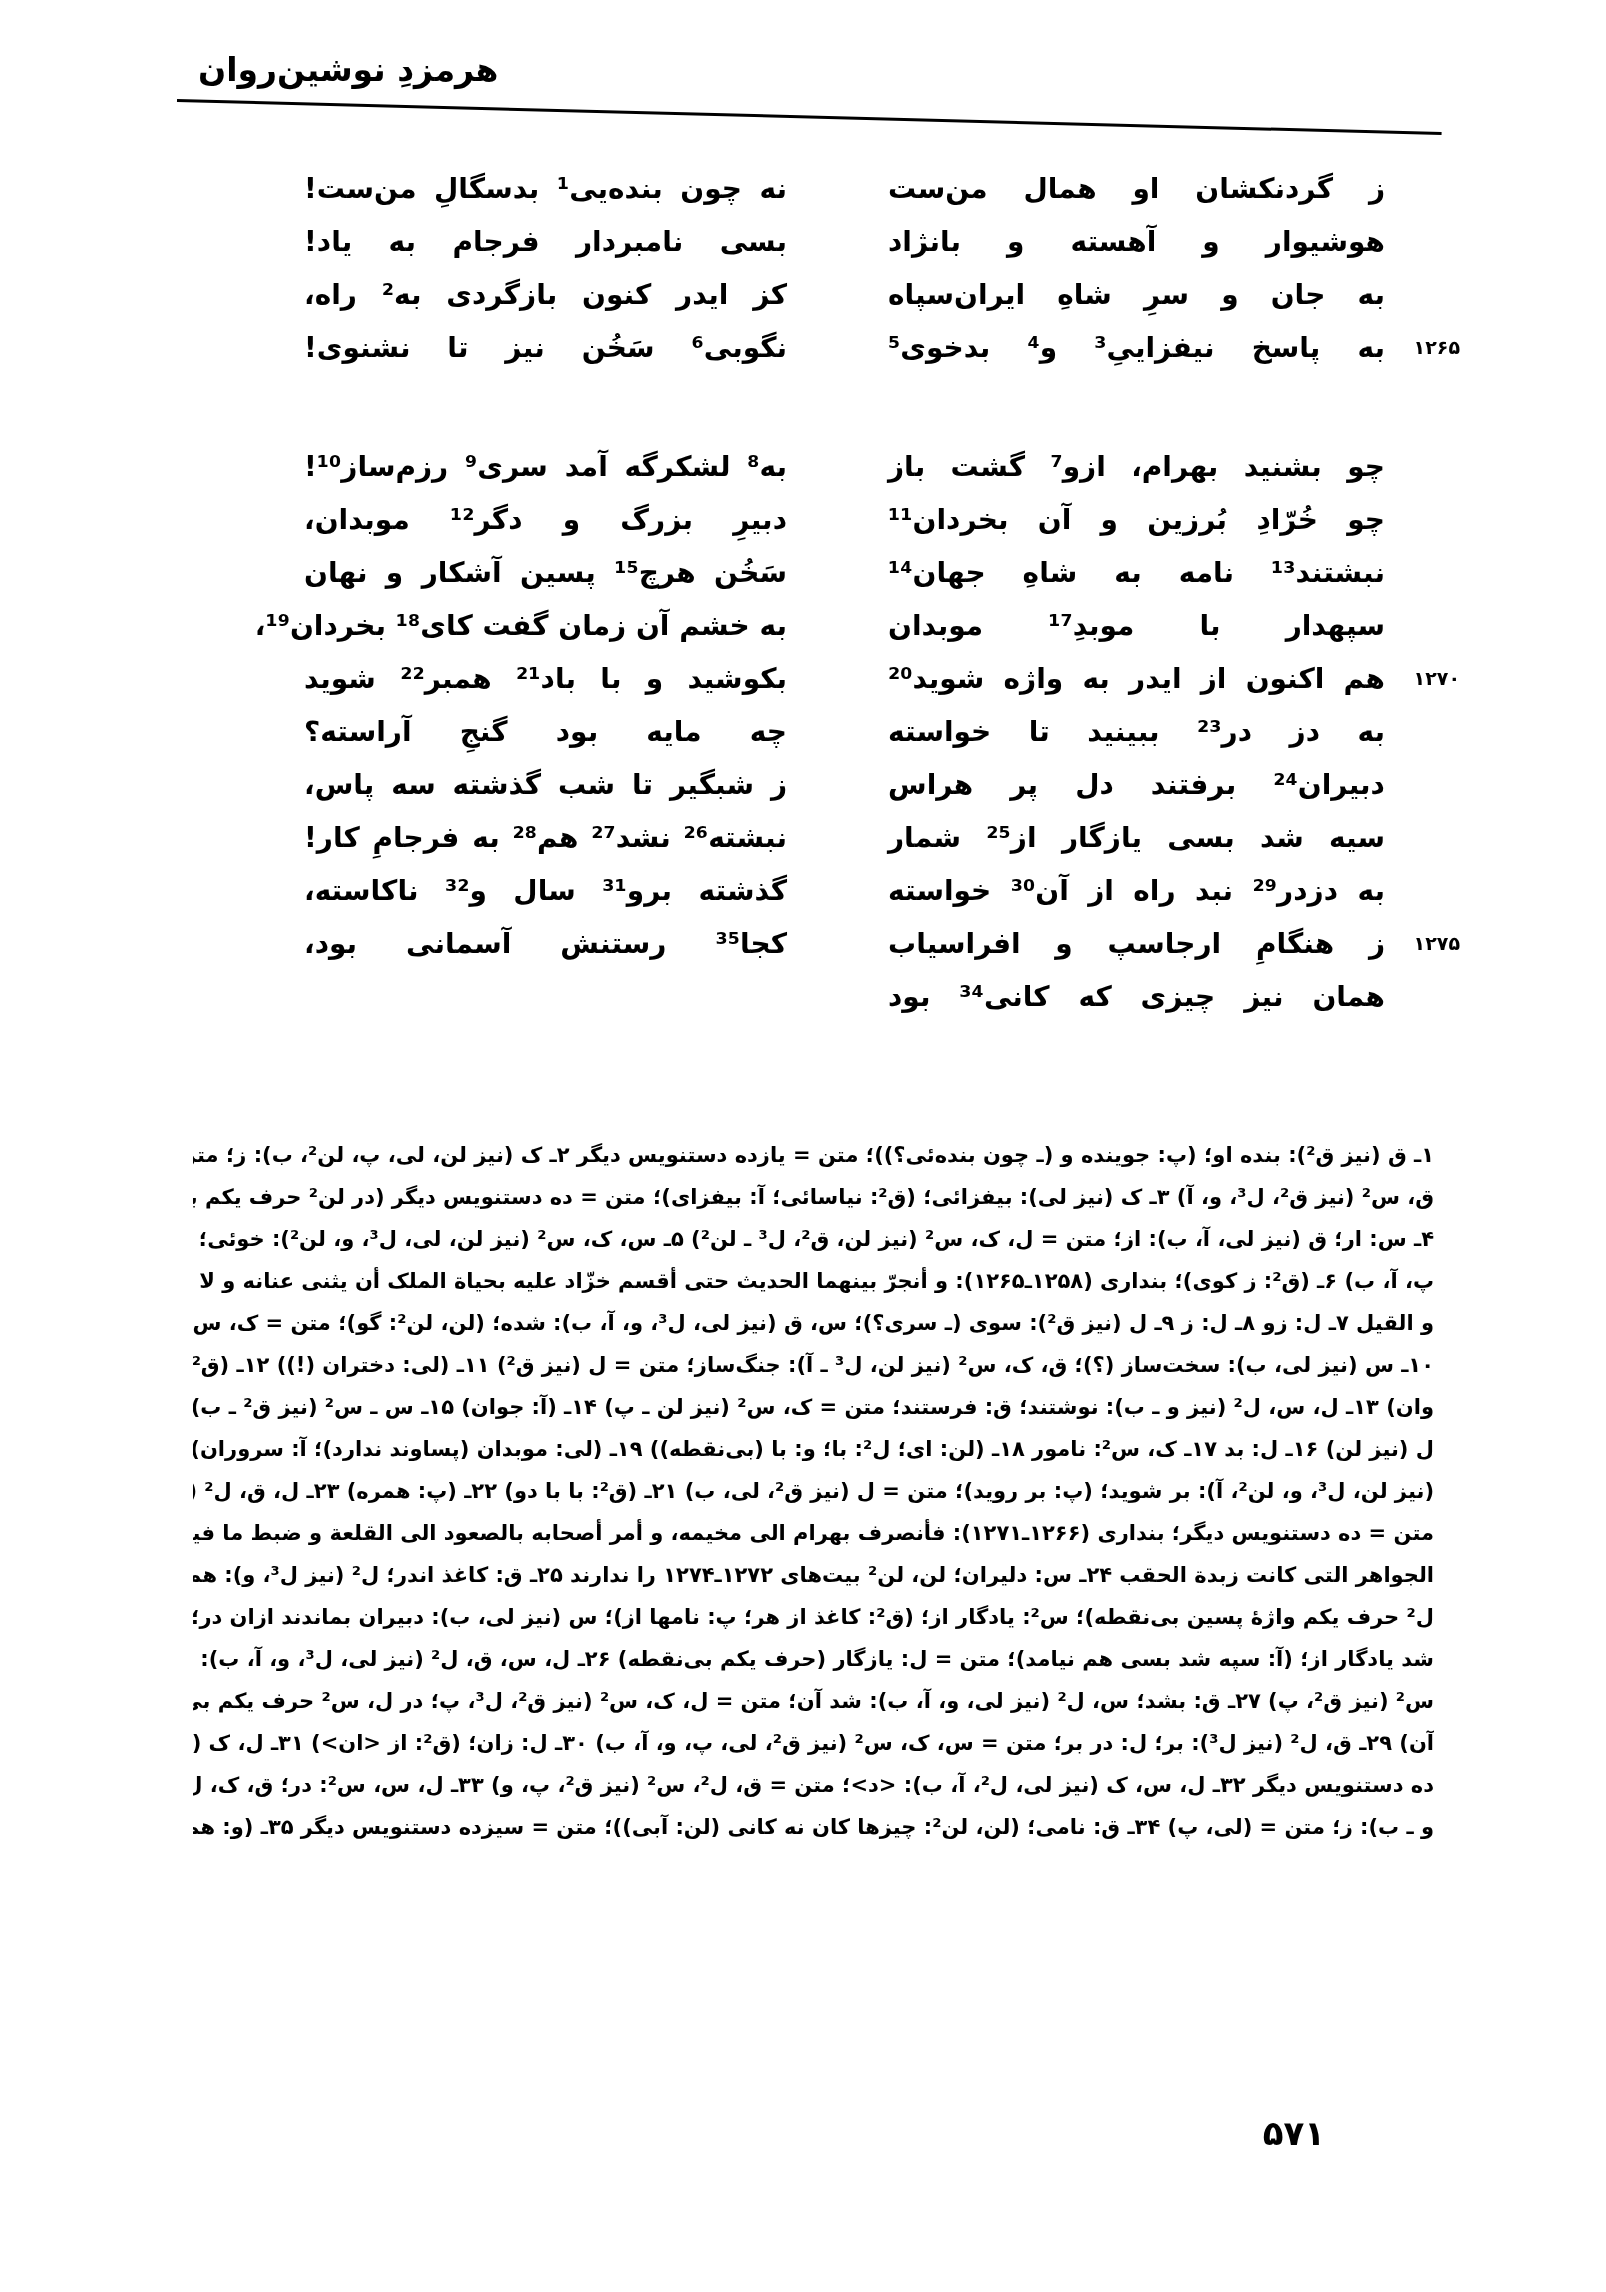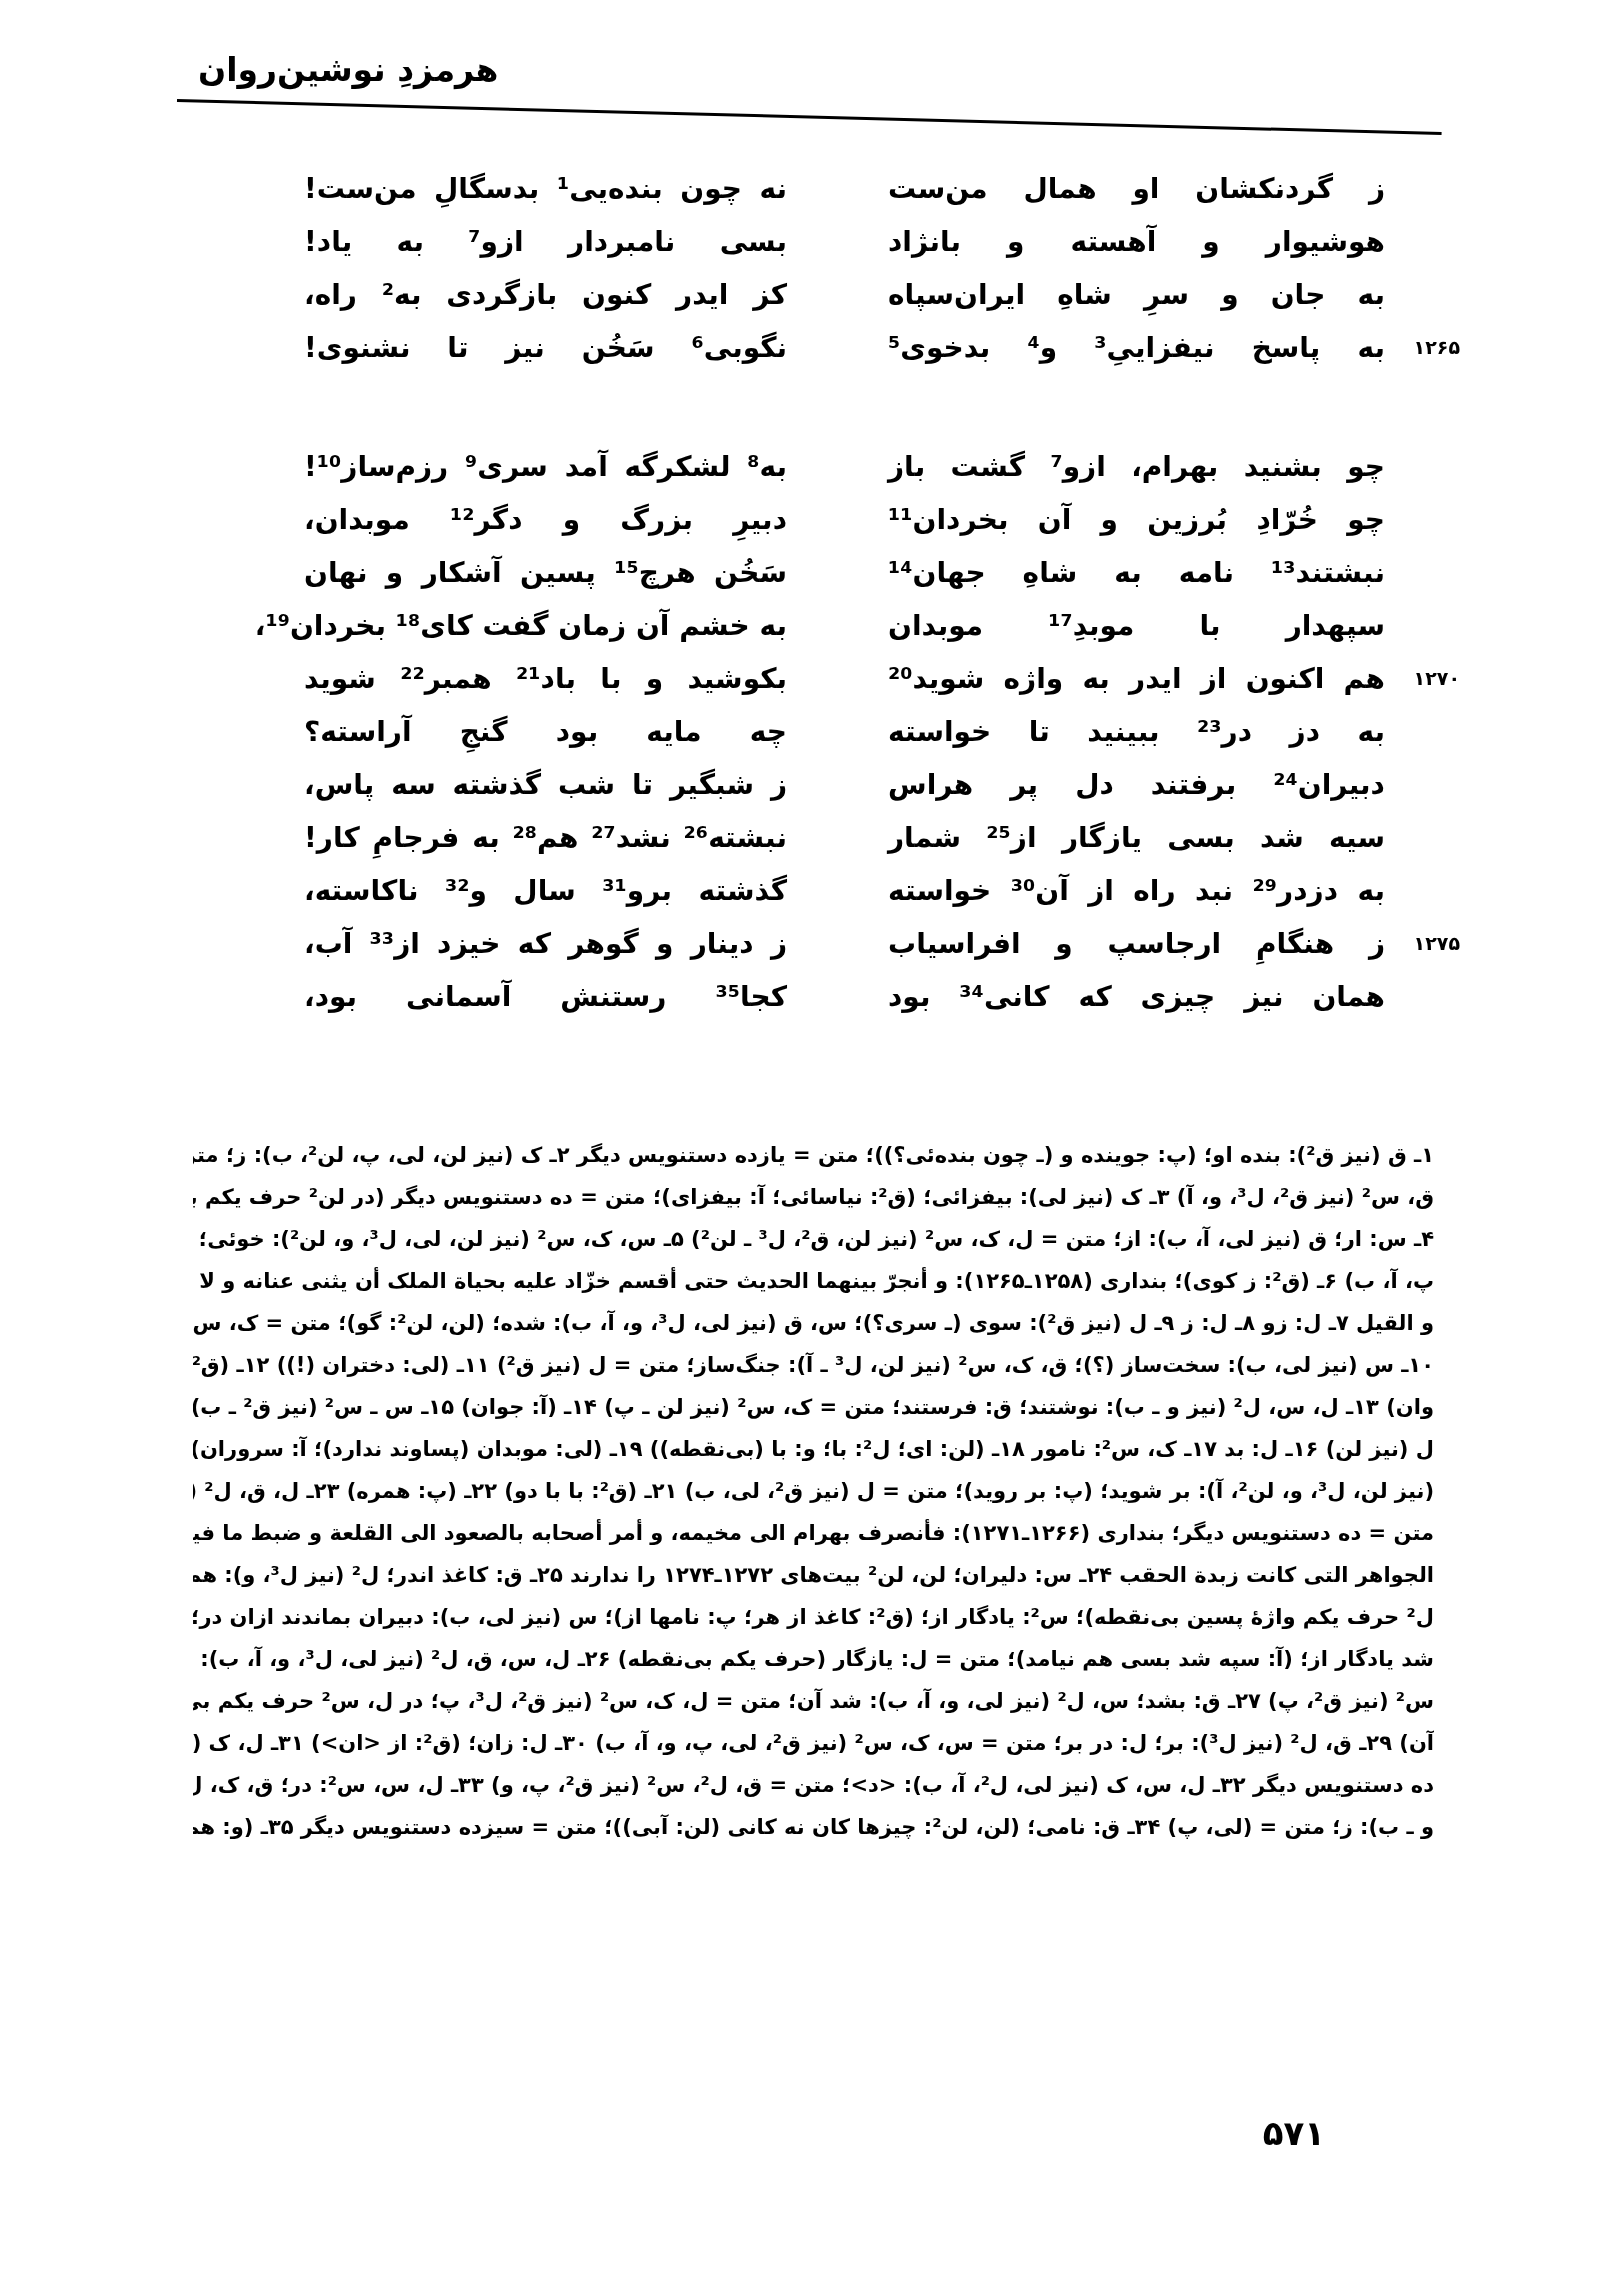--- a/index.html
+++ b/index.html
@@ -65,35 +65,34 @@
       <div class="line"><span class="num"></span><span>سیه شد بسی یازگار از²⁵ شمار</span></div>
       <div class="line"><span class="num"></span><span>به دزدر²⁹ نبد راه از آن³⁰ خواسته</span></div>
       <div class="line"><span class="num">۱۲۷۵</span><span>ز هنگامِ ارجاسپ و افراسیاب</span></div>
       <div class="line"><span class="num"></span><span>همان نیز چیزی که کانی³⁴ بود</span></div>
     </div>
   </div>
 
   <div class="verse-col col-left" style="top:162px;">
     <div class="stanza">
       <div class="line">نه چون بنده‌یی¹ بدسگالِ من‌ست!</div>
-      <div class="line">بسی نامبردار ازو⁷ به یاد!</div>
+      <div class="line">بسی نامبردار فرجام به یاد!</div>
       <div class="line">کز ایدر کنون بازگردی به² راه،</div>
       <div class="line">نگوبی⁶ سَخُن نیز تا نشنوی!</div>
     </div>
     <div class="stanza" style="margin-top:66px;">
       <div class="line">به⁸ لشکرگه آمد سری⁹ رزم‌ساز¹⁰!</div>
       <div class="line">دبیرِ بزرگ و دگر¹² موبدان،</div>
       <div class="line">سَخُن هرچ¹⁵ پسین آشکار و نهان</div>
       <div class="line">به خشم آن زمان گفت کای¹⁸ بخردان¹⁹،</div>
       <div class="line">بکوشید و با باد²¹ همبر²² شوید</div>
       <div class="line">چه مایه بود گنجِ آراسته؟</div>
       <div class="line">ز شبگیر تا شب گذشته سه پاس،</div>
       <div class="line">نبشته²⁶ نشد²⁷ هم²⁸ به فرجامِ کار!</div>
       <div class="line">گذشته برو³¹ سال و³² ناکاسته،</div>
-      <div class="line">ز دینار و گوهر که خیزد از³³ آب،</div>
       <div class="line">کجا³⁵ رستنش آسمانی بود،</div>
     </div>
   </div>
 
   <div class="footnotes">
     <p>۱ـ ق (نیز ق²): بنده او؛ (پ: جوینده و (ـ چون بنده‌ئی؟))؛ متن = یازده دستنویس دیگر  ۲ـ ک (نیز لن، لی، پ، لن²، ب): ز؛ متن = ل، س،</p>
     <p>ق، س² (نیز ق²، ل³، و، آ)  ۳ـ ک (نیز لی): بیفزائی؛ (ق²: نیاسائی؛ آ: بیفزای)؛ متن = ده دستنویس دیگر (در لن² حرف یکم بی‌نقطه)</p>
     <p>۴ـ س: ار؛ ق (نیز لی، آ، ب): از؛ متن = ل، ک، س² (نیز لن، ق²، ل³ ـ لن²)  ۵ـ س، ک، س² (نیز لن، لی، ل³، و، لن²): خوئی؛ متن = ل، ق (نیز ق²،</p>
     <p>پ، آ، ب)  ۶ـ (ق²: ز کوی)؛ بنداری (۱۲۵۸ـ۱۲۶۵): و أنجرّ بینهما الحدیث حتی أقسم خزّاد علیه بحیاة الملک أن یثنی عنانه و لا یکثر القال</p>
     <p>و القیل  ۷ـ ل: زو  ۸ـ ل: ز  ۹ـ ل (نیز ق²): سوی (ـ سری؟)؛ س، ق (نیز لی، ل³، و، آ، ب): شده؛ (لن، لن²: گو)؛ متن = ک، س² (نیز پ)</p>

